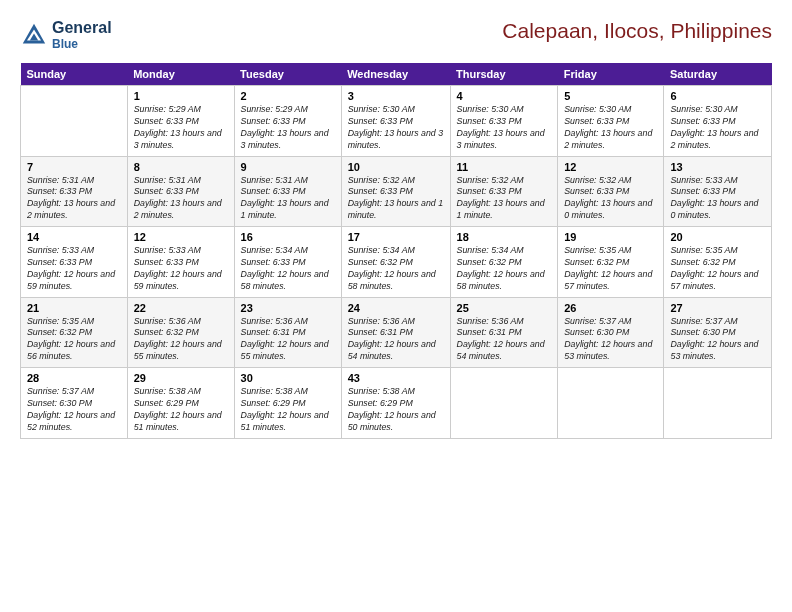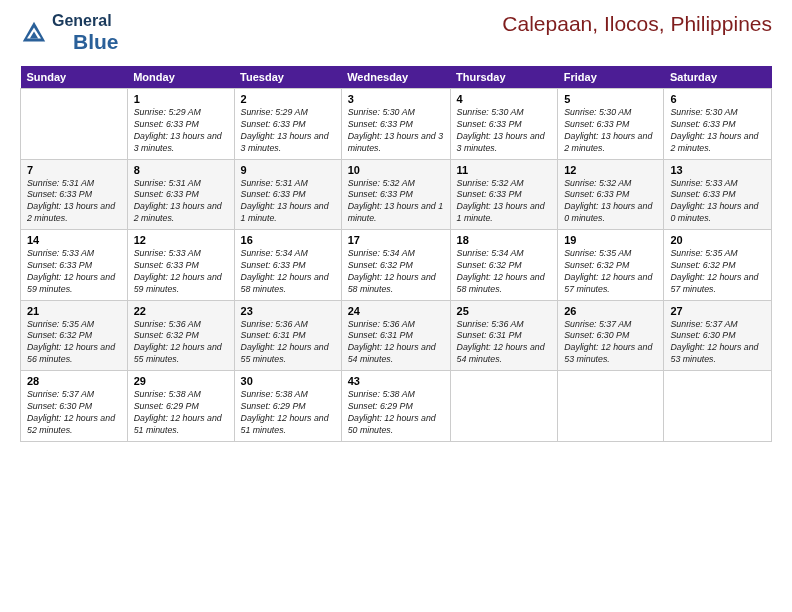--- a/index.html
+++ b/index.html
@@ -6,21 +6,21 @@
     body {
       font-family: Arial, sans-serif;
       background: #fff;
       width: 792px;
       height: 612px;
       overflow: hidden;
     }
     .page {
       width: 792px;
       min-height: 612px;
-      padding: 12px 20px;
+      padding: 19px 20px;
     }
     .header {
       display: flex;
       justify-content: space-between;
       align-items: flex-start;
       margin-bottom: 12px;
     }
     .logo {
       display: flex;
       align-items: center;
@@ -89,21 +89,21 @@
 <div class="page">
   <div class="header">
     <div class="logo">
       <svg class="logo-icon" viewBox="0 0 40 40">
         <polygon points="20,4 36,32 4,32" fill="#2a6099"></polygon>
         <polygon points="20,12 30,28 10,28" fill="white"></polygon>
         <polygon points="20,18 26,28 14,28" fill="#2a6099"></polygon>
       </svg>
       <div>
         <div style="font-size:16px;font-weight:bold;color:#1a3a5c;">General</div>
-        <div style="font-size:21px;font-weight:bold;color:#2a6099;margin-left:21px;">Blue</div>
+        <div style="font-size:12px;font-weight:bold;color:#2a6099;">Blue</div>
       </div>
     </div>
     <div class="title-block">
       <div class="subtitle">Calepaan, Ilocos, Philippines</div>
     </div>
   </div>
 
   <table>
     <thead>
       <tr>

